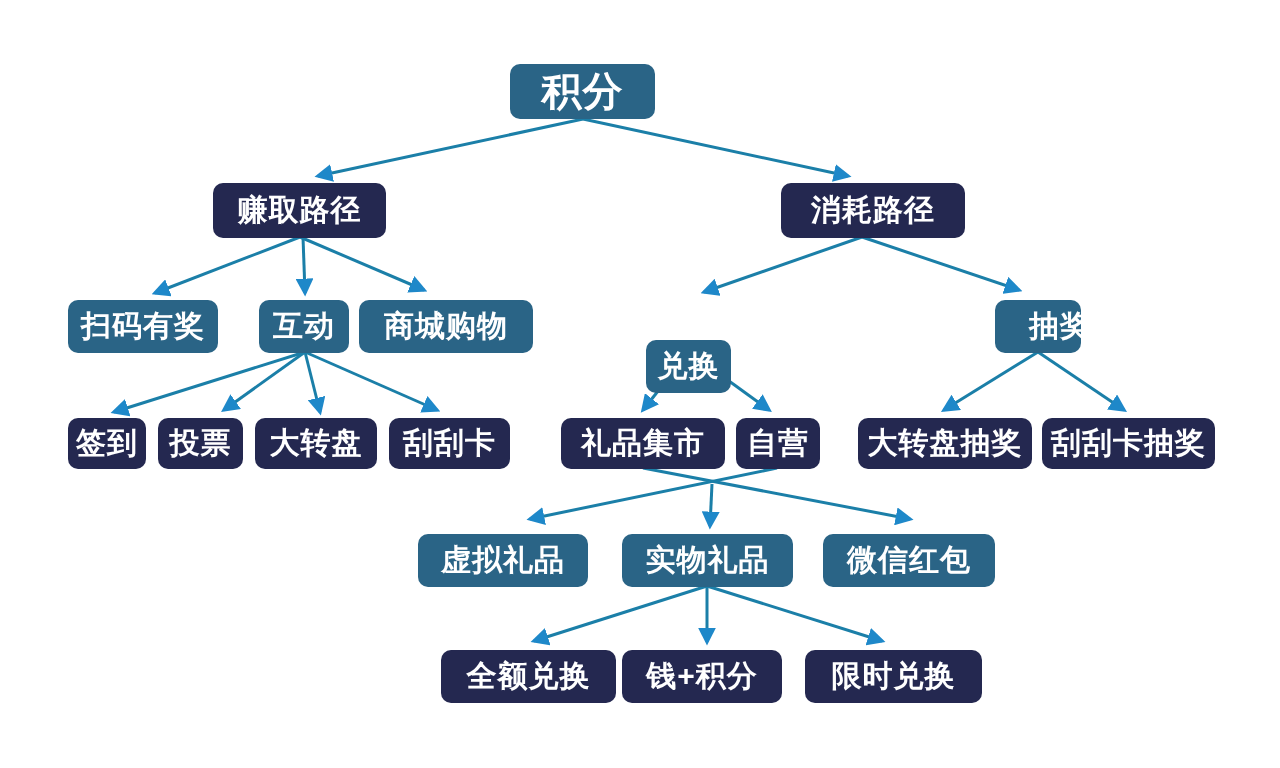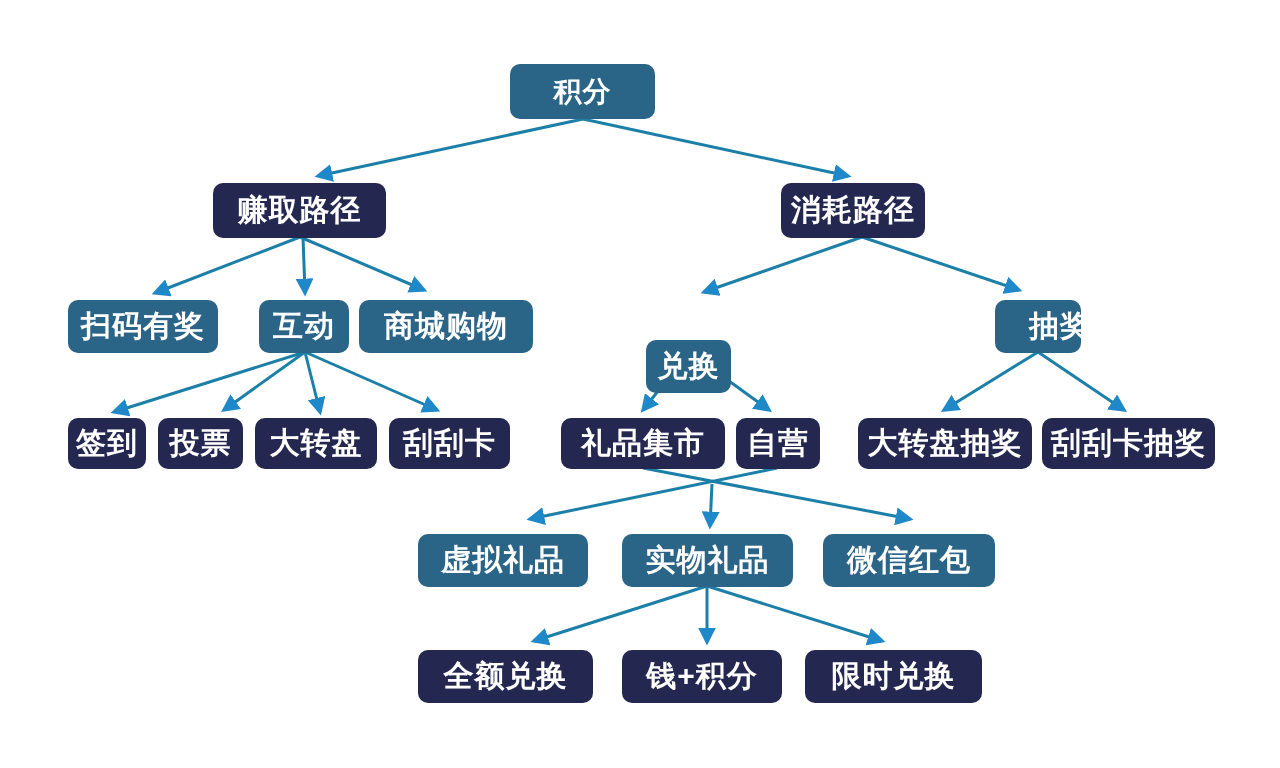--- a/index.html
+++ b/index.html
@@ -25,21 +25,21 @@
     display:flex;align-items:center;justify-content:center;
     border-radius:10px;
     color:var(--node-text);
     font-size:30px;font-weight:bold;letter-spacing:1px;
     box-sizing:border-box;
     white-space:nowrap;
     user-select:none;
   }
   .node.blue{background:var(--node-blue);}
   .node.navy{background:var(--node-navy);}
-  .node.root{font-size:28px;}
+  .node.root{font-size:40px;}
 </style>
 </head>
 <body>
 
 <div class="canvas">
 
   <svg class="edges" width="1280" height="768" viewBox="0 0 1280 768">
     <defs>
       <marker id="arrow" viewBox="0 0 10 10" refX="8" refY="5" markerWidth="6" markerHeight="6" orient="auto-start-reverse">
         <path class="arrowhead" d="M 0 0 L 10 5 L 0 10 z"></path>
@@ -72,21 +72,21 @@
     <line x1="712" y1="484" x2="710" y2="526" marker-end="url(#arrow)"></line>
 
     <line x1="707" y1="586" x2="534" y2="641" marker-end="url(#arrow)"></line>
     <line x1="707" y1="586" x2="707" y2="642" marker-end="url(#arrow)"></line>
     <line x1="707" y1="586" x2="882" y2="641" marker-end="url(#arrow)"></line>
   </svg>
 
   <div class="node blue root" style="left:510px;top:64px;width:145px;height:55px;">积分</div>
 
   <div class="node navy" style="left:213px;top:183px;width:173px;height:55px;">赚取路径</div>
-  <div class="node navy" style="left:781px;top:183px;width:144px;height:55px;">消耗路径</div>
+  <div class="node navy" style="left:781px;top:183px;width:184px;height:55px;">消耗路径</div>
 
   <div class="node blue" style="left:68px;top:300px;width:150px;height:53px;">扫码有奖</div>
   <div class="node blue" style="left:259px;top:300px;width:90px;height:53px;">互动</div>
   <div class="node blue" style="left:359px;top:300px;width:174px;height:53px;">商城购物</div>
   <div class="node blue" style="left:646px;top:300px;width:85px;height:53px;margin-top:40px;">兑换</div>
   <div class="node blue" style="left:995px;top:300px;width:86px;height:53px;padding-left:44px;">抽奖</div>
 
   <div class="node navy" style="left:68px;top:418px;width:78px;height:51px;">签到</div>
   <div class="node navy" style="left:158px;top:418px;width:85px;height:51px;">投票</div>
   <div class="node navy" style="left:255px;top:418px;width:122px;height:51px;">大转盘</div>
@@ -94,17 +94,17 @@
 
   <div class="node navy" style="left:561px;top:418px;width:164px;height:51px;">礼品集市</div>
   <div class="node navy" style="left:736px;top:418px;width:84px;height:51px;">自营</div>
   <div class="node navy" style="left:858px;top:418px;width:174px;height:51px;">大转盘抽奖</div>
   <div class="node navy" style="left:1042px;top:418px;width:173px;height:51px;">刮刮卡抽奖</div>
 
   <div class="node blue" style="left:418px;top:534px;width:170px;height:53px;">虚拟礼品</div>
   <div class="node blue" style="left:622px;top:534px;width:171px;height:53px;">实物礼品</div>
   <div class="node blue" style="left:823px;top:534px;width:172px;height:53px;">微信红包</div>
 
-  <div class="node navy" style="left:418px;top:650px;width:175px;height:53px;">全额兑换</div>
+  <div class="node navy" style="left:441px;top:650px;width:175px;height:53px;">全额兑换</div>
   <div class="node navy" style="left:622px;top:650px;width:160px;height:53px;">钱+积分</div>
   <div class="node navy" style="left:805px;top:650px;width:177px;height:53px;">限时兑换</div>
 
 </div>
 
 </body></html>

